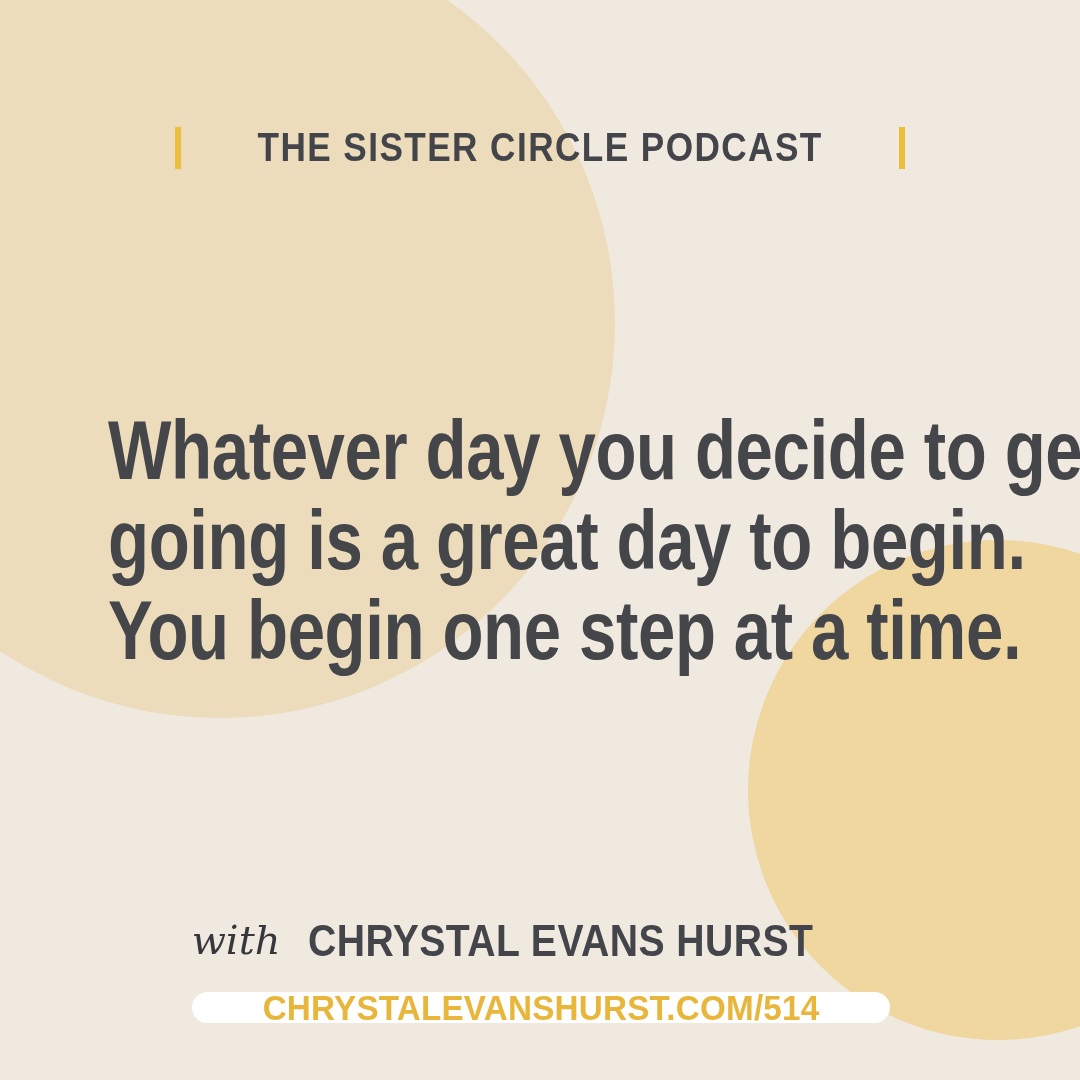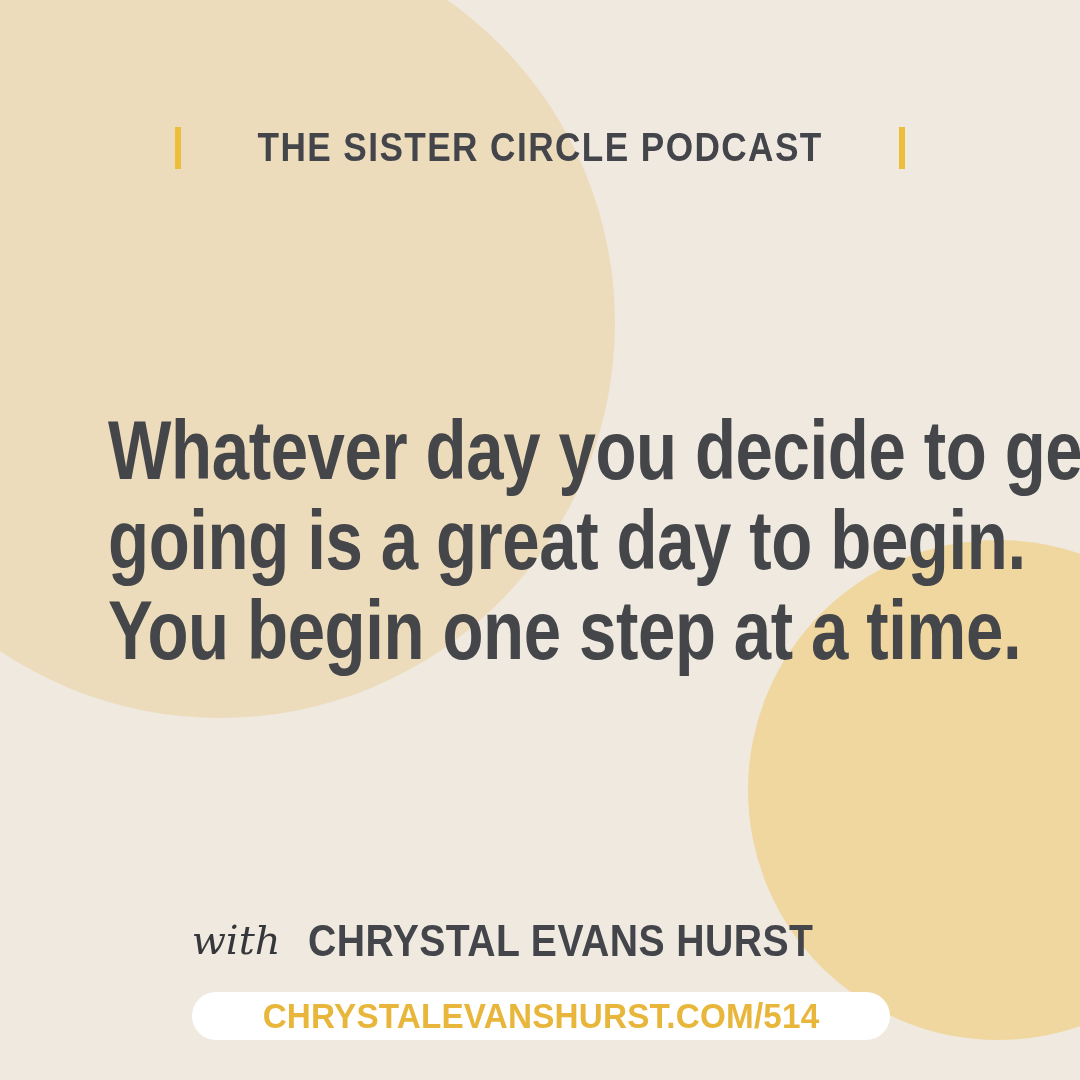--- a/index.html
+++ b/index.html
@@ -124,21 +124,21 @@
     transform: scaleX(0.87);
     transform-origin: left center;
   }
 
   
   .url-pill {
     position: absolute;
     left: 192px;
     top: 992px;
     width: 698px;
-    height: 48px;
+    height: 31px;
     background: #FFFFFF;
     border-radius: 24px;
     display: flex;
     align-items: center;
     justify-content: center;
     z-index: 6;
   }
   .url-text {
     font-family: "Liberation Sans Narrow", "Liberation Sans", sans-serif;
     font-weight: 700;

